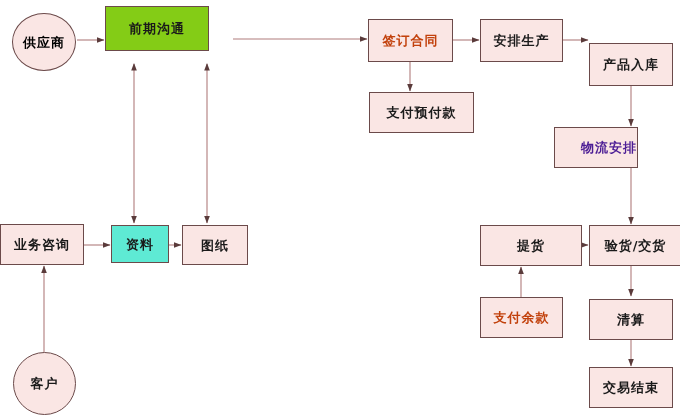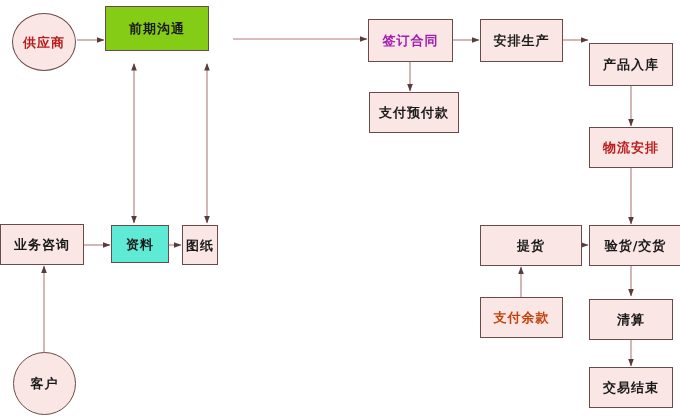--- a/index.html
+++ b/index.html
@@ -71,48 +71,48 @@
       <polyline points="207,64 207,223" fill="none" stroke="#b07c7c" stroke-width="1.1" marker-end="url(#arrEnd)" marker-start="url(#arrStart)"></polyline>
       <polyline points="84,245 110,245" fill="none" stroke="#b07c7c" stroke-width="1.1" marker-end="url(#arrEnd)"></polyline>
       <polyline points="169,245 181,245" fill="none" stroke="#b07c7c" stroke-width="1.1" marker-end="url(#arrEnd)"></polyline>
       <polyline points="44,352 44,266" fill="none" stroke="#b07c7c" stroke-width="1.1" marker-end="url(#arrEnd)"></polyline>
       <polyline points="563,245 588,245" fill="none" stroke="#b07c7c" stroke-width="1.1" marker-end="url(#arrEnd)"></polyline>
       <polyline points="521,297 521,267" fill="none" stroke="#b07c7c" stroke-width="1.1" marker-end="url(#arrEnd)"></polyline>
       <polyline points="631,266 631,296" fill="none" stroke="#b07c7c" stroke-width="1.1" marker-end="url(#arrEnd)"></polyline>
       <polyline points="631,338 631,366" fill="none" stroke="#b07c7c" stroke-width="1.1" marker-end="url(#arrEnd)"></polyline>
     </svg>
   <div id="nodes-layer">
-      <div class="node circle" style="left: 12px; top: 13px; width: 64px; height: 58px; background: rgb(250, 230, 228); border-color: rgb(107, 74, 74); color: #b91c1c;">
+      <div class="node circle" style="left: 12px; top: 13px; width: 64px; height: 58px; background: rgb(250, 230, 228); border-color: rgb(107, 74, 74); color: #000000;">
         <span class="lbl">供应商</span>
       </div>
       <div class="node" style="left: 105px; top: 6px; width: 104px; height: 45px; background: #84cc16; border-color: rgb(107, 74, 74); color: rgb(26, 26, 26);">
         <span class="lbl">前期沟通</span>
       </div>
-      <div class="node" style="left: 368px; top: 19px; width: 85px; height: 43px; background: rgb(250, 230, 228); border-color: rgb(107, 74, 74); color: #a21caf;">
+      <div class="node" style="left: 368px; top: 19px; width: 85px; height: 43px; background: rgb(250, 230, 228); border-color: rgb(107, 74, 74); color: #c2410c;">
         <span class="lbl">签订合同</span>
       </div>
       <div class="node" style="left: 480px; top: 19px; width: 83px; height: 43px; background: rgb(250, 230, 228); border-color: rgb(107, 74, 74); color: rgb(26, 26, 26); text-align: right;">
         <span class="lbl">安排生产</span>
       </div>
       <div class="node" style="left: 589px; top: 19px; width: 84px; height: 43px; background: rgb(250, 230, 228); border-color: rgb(107, 74, 74); color: rgb(26, 26, 26); margin-top: 24px;">
         <span class="lbl">产品入库</span>
       </div>
-      <div class="node" style="left: 369px; top: 92px; width: 90px; height: 41px; background: rgb(250, 230, 228); border-color: rgb(107, 74, 74); color: rgb(26, 26, 26); justify-content: center;">
+      <div class="node" style="left: 369px; top: 92px; width: 105px; height: 41px; background: rgb(250, 230, 228); border-color: rgb(107, 74, 74); color: rgb(26, 26, 26); justify-content: center;">
         <span class="lbl">支付预付款</span>
       </div>
-      <div class="node" style="left: 589px; top: 127px; width: 84px; height: 41px; background: rgb(250, 230, 228); border-color: rgb(107, 74, 74); color: #b91c1c;">
+      <div class="node" style="left: 554px; top: 127px; width: 84px; height: 41px; background: rgb(250, 230, 228); border-color: rgb(107, 74, 74); color: #4c1d95; justify-content: flex-end;">
         <span class="lbl">物流安排</span>
       </div>
       <div class="node" style="left: 0px; top: 224px; width: 84px; height: 41px; background: rgb(250, 230, 228); border-color: rgb(107, 74, 74); color: rgb(26, 26, 26);">
         <span class="lbl">业务咨询</span>
       </div>
       <div class="node" style="left: 111px; top: 225px; width: 58px; height: 38px; background: #5eead4; border-color: rgb(107, 74, 74); color: rgb(26, 26, 26);">
         <span class="lbl">资料</span>
       </div>
-      <div class="node" style="left: 182px; top: 225px; width: 36px; height: 40px; background: rgb(250, 230, 228); border-color: rgb(107, 74, 74); color: rgb(26, 26, 26);">
+      <div class="node" style="left: 182px; top: 225px; width: 66px; height: 40px; background: rgb(250, 230, 228); border-color: rgb(107, 74, 74); color: rgb(26, 26, 26);">
         <span class="lbl">图纸</span>
       </div>
       <div class="node" style="left: 480px; top: 225px; width: 102px; height: 41px; background: rgb(250, 230, 228); border-color: rgb(107, 74, 74); color: rgb(26, 26, 26);">
         <span class="lbl">提货</span>
       </div>
       <div class="node" style="left: 589px; top: 225px; width: 93px; height: 41px; background: rgb(250, 230, 228); border-color: rgb(107, 74, 74); color: rgb(26, 26, 26);">
         <span class="lbl">验货/交货</span>
       </div>
       <div class="node" style="left: 480px; top: 297px; width: 83px; height: 41px; background: rgb(250, 230, 228); border-color: rgb(107, 74, 74); color: #c2410c;">
         <span class="lbl">支付余款</span>

